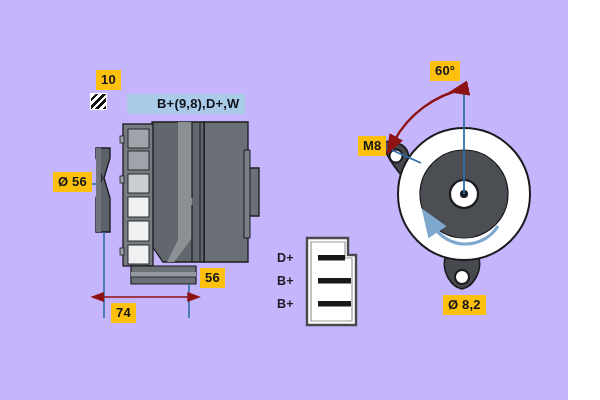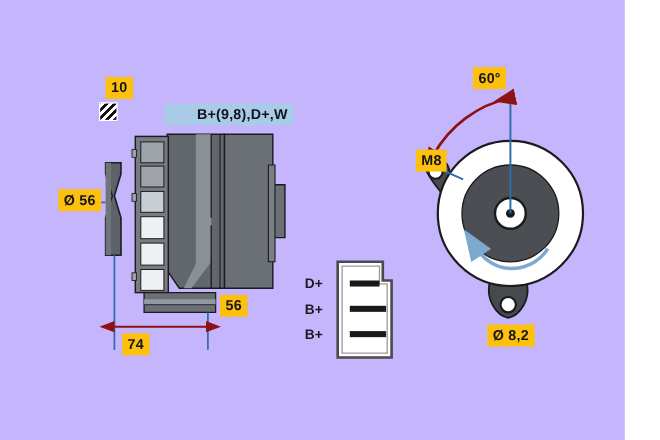--- a/index.html
+++ b/index.html
@@ -156,31 +156,31 @@
       <line x1="385" y1="147" x2="421" y2="163" stroke="#2f6ea8" stroke-width="1.8"></line>
 
       <path d="M464,89 A105,105 0 0 0 394,141" fill="none" stroke="#8f1212" stroke-width="2.4" marker-start="url(#arrowRedHead)" marker-end="url(#arrowRedHead)"></path>
     </g>
   </svg>
 
   <div class="badge yellow" style="left:96px; top:70px;">10</div>
 
   <div class="hatch-icon" style="left:90px; top:93px;"></div>
 
-  <div class="badge blue" style="left:149px; top:94px;padding-left:30px;">B+(9,8),D+,W</div>
+  <div class="badge blue" style="left:127px; top:94px;padding-left:30px;">B+(9,8),D+,W</div>
 
   <div class="badge yellow" style="left:53px; top:172px;">Ø 56</div>
 
   <div class="badge yellow" style="left:200px; top:268px;">56</div>
 
   <div class="badge yellow" style="left:111px; top:303px;">74</div>
 
   <div class="terminal-label" style="left:277px; top:251px;">D+</div>
   <div class="terminal-label" style="left:277px; top:274px;">B+</div>
   <div class="terminal-label" style="left:277px; top:297px;">B+</div>
 
   <div class="badge yellow" style="left:430px; top:61px;">60°</div>
 
-  <div class="badge yellow" style="left:378px; top:136px;">M8</div>
+  <div class="badge yellow" style="left:358px; top:136px;">M8</div>
 
   <div class="badge yellow" style="left:443px; top:295px;">Ø 8,2</div>
 
 </div>
 
 </body></html>

